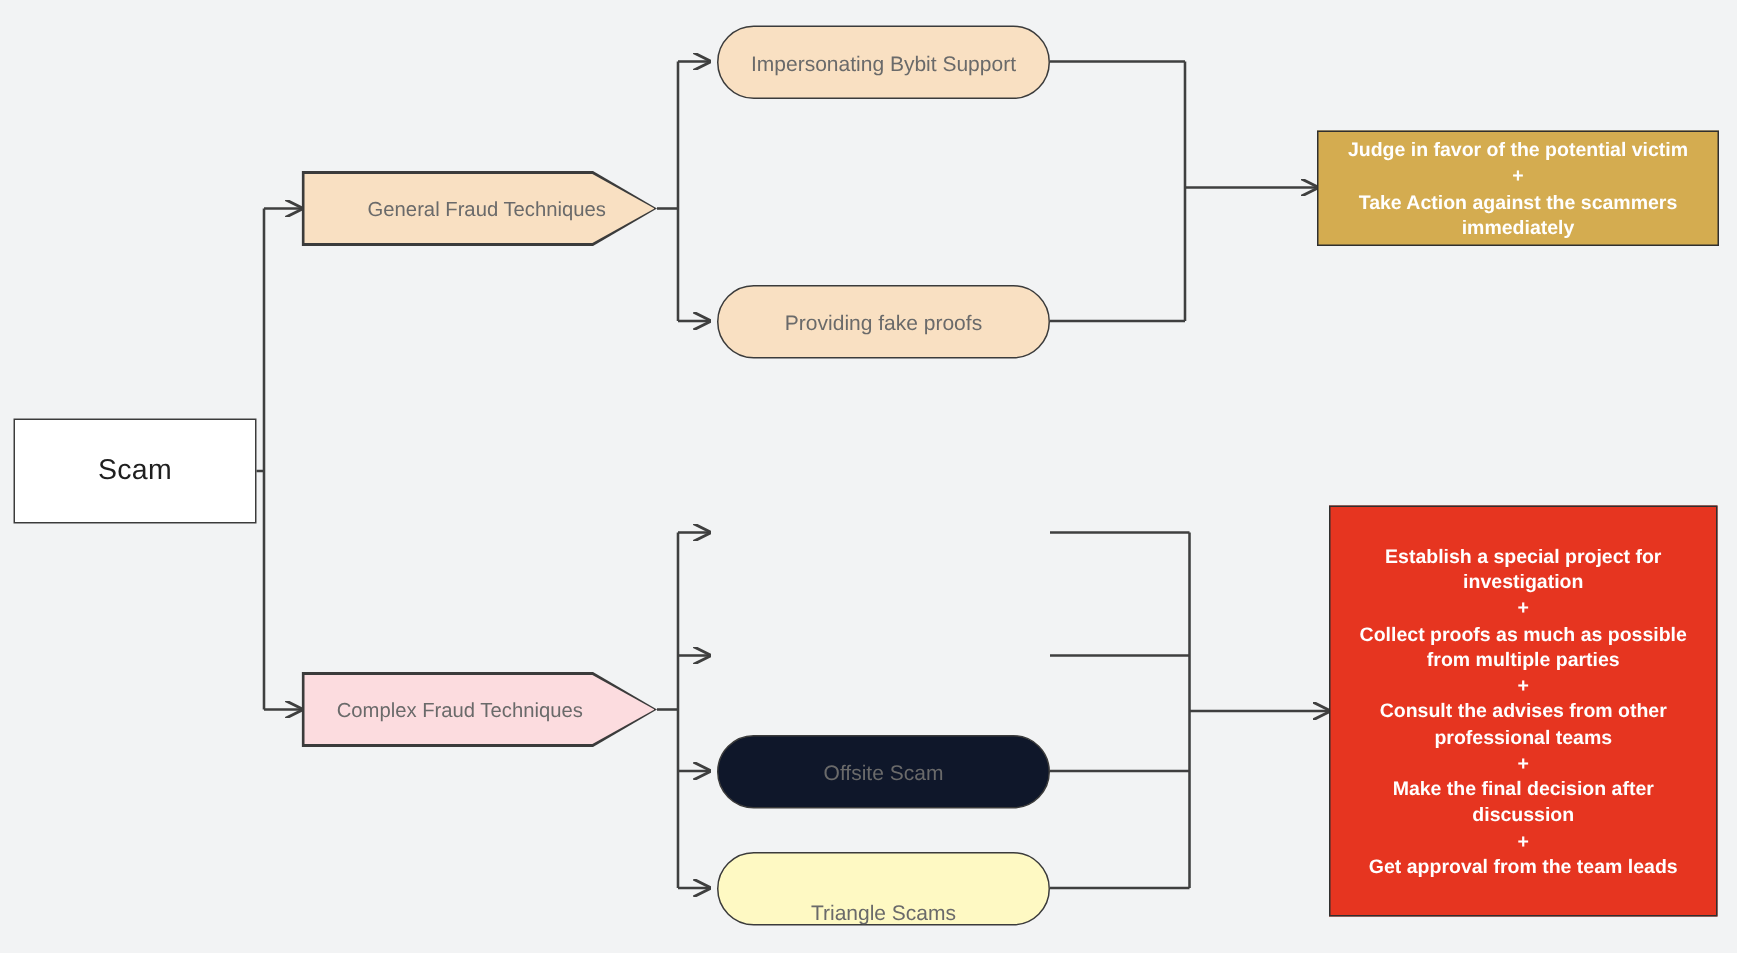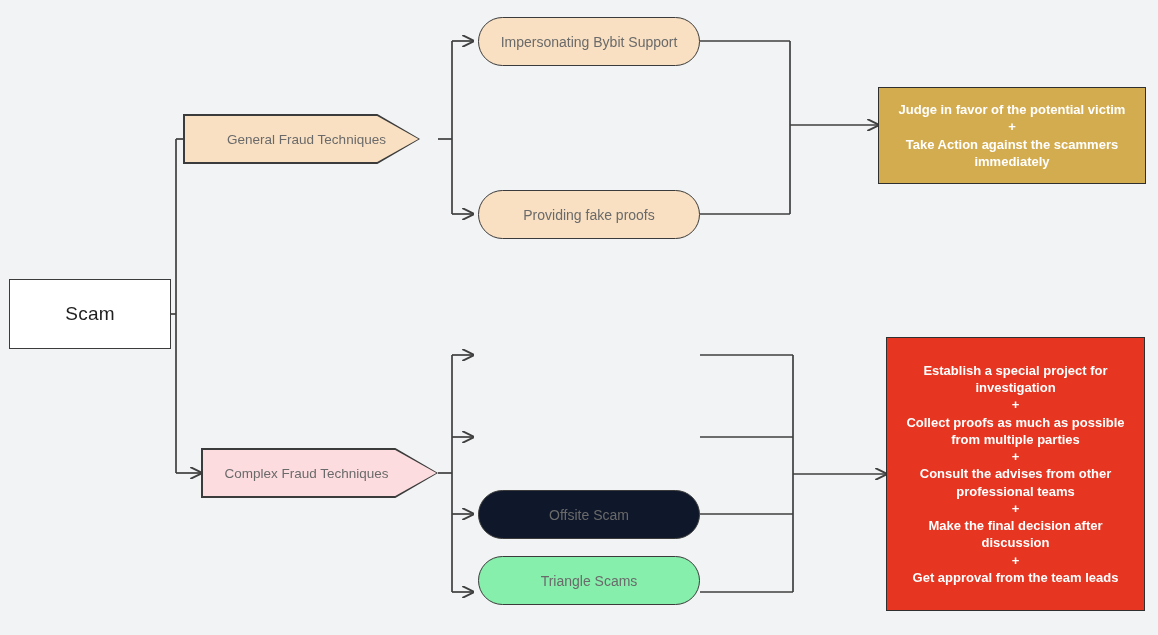--- a/index.html
+++ b/index.html
@@ -125,21 +125,21 @@
       <path d="M 700 592 L 793 592"></path>
       <path d="M 793 355 L 793 592"></path>
       <path d="M 793 474 L 886 474" marker-end="url(#arrow)"></path>
     </g>
   </svg>
 
   <div class="node node-root" style="left:9px; top:279px; width:162px; height:70px;">
     <span>Scam</span>
   </div>
 
-  <div class="node node-pent" style="left:183px; top:114px; width:237px; height:50px;padding-left:36px;">
+  <div class="node node-pent" style="left:201px; top:114px; width:237px; height:50px;padding-left:36px;">
     <span class="pent-border"></span>
     <span class="pent-fill" style="background:#f9e0c2;"></span>
     <span class="pent-label">General Fraud Techniques</span>
   </div>
 
   <div class="node node-pent" style="left:201px; top:448px; width:237px; height:50px;">
     <span class="pent-border"></span>
     <span class="pent-fill" style="background:#fcdcdf;"></span>
     <span class="pent-label">Complex Fraud Techniques</span>
   </div>
@@ -151,25 +151,25 @@
   <div class="node node-pill" style="left:478px; top:190px; width:222px; height:49px; background:#f9e0c2;">
     <span>Providing fake proofs</span>
   </div>
 
 
 
   <div class="node node-pill" style="left:478px; top:490px; width:222px; height:49px; background:#0f172a;">
     <span>Offsite Scam</span>
   </div>
 
-  <div class="node node-pill" style="left:478px; top:556px; width:222px; height:49px; background:#86efac;">
+  <div class="node node-pill" style="left:478px; top:568px; width:222px; height:49px; background:#fef9c3;align-items:flex-end;">
     <span>Triangle Scams</span>
   </div>
 
-  <div class="node node-action gold" style="left:878px; top:87px; width:268px; height:97px; background:#d4ac50;">
+  <div class="node node-action gold" style="left:878px; top:87px; width:268px; height:77px; background:#d4ac50;">
     <span>Judge in favor of the potential victim
 +
 Take Action against the scammers immediately</span>
   </div>
 
   <div class="node node-action red" style="left:886px; top:337px; width:259px; height:274px; background:#e63520;">
     <span>Establish a special project for investigation
 +
 Collect proofs as much as possible from multiple parties
 +

